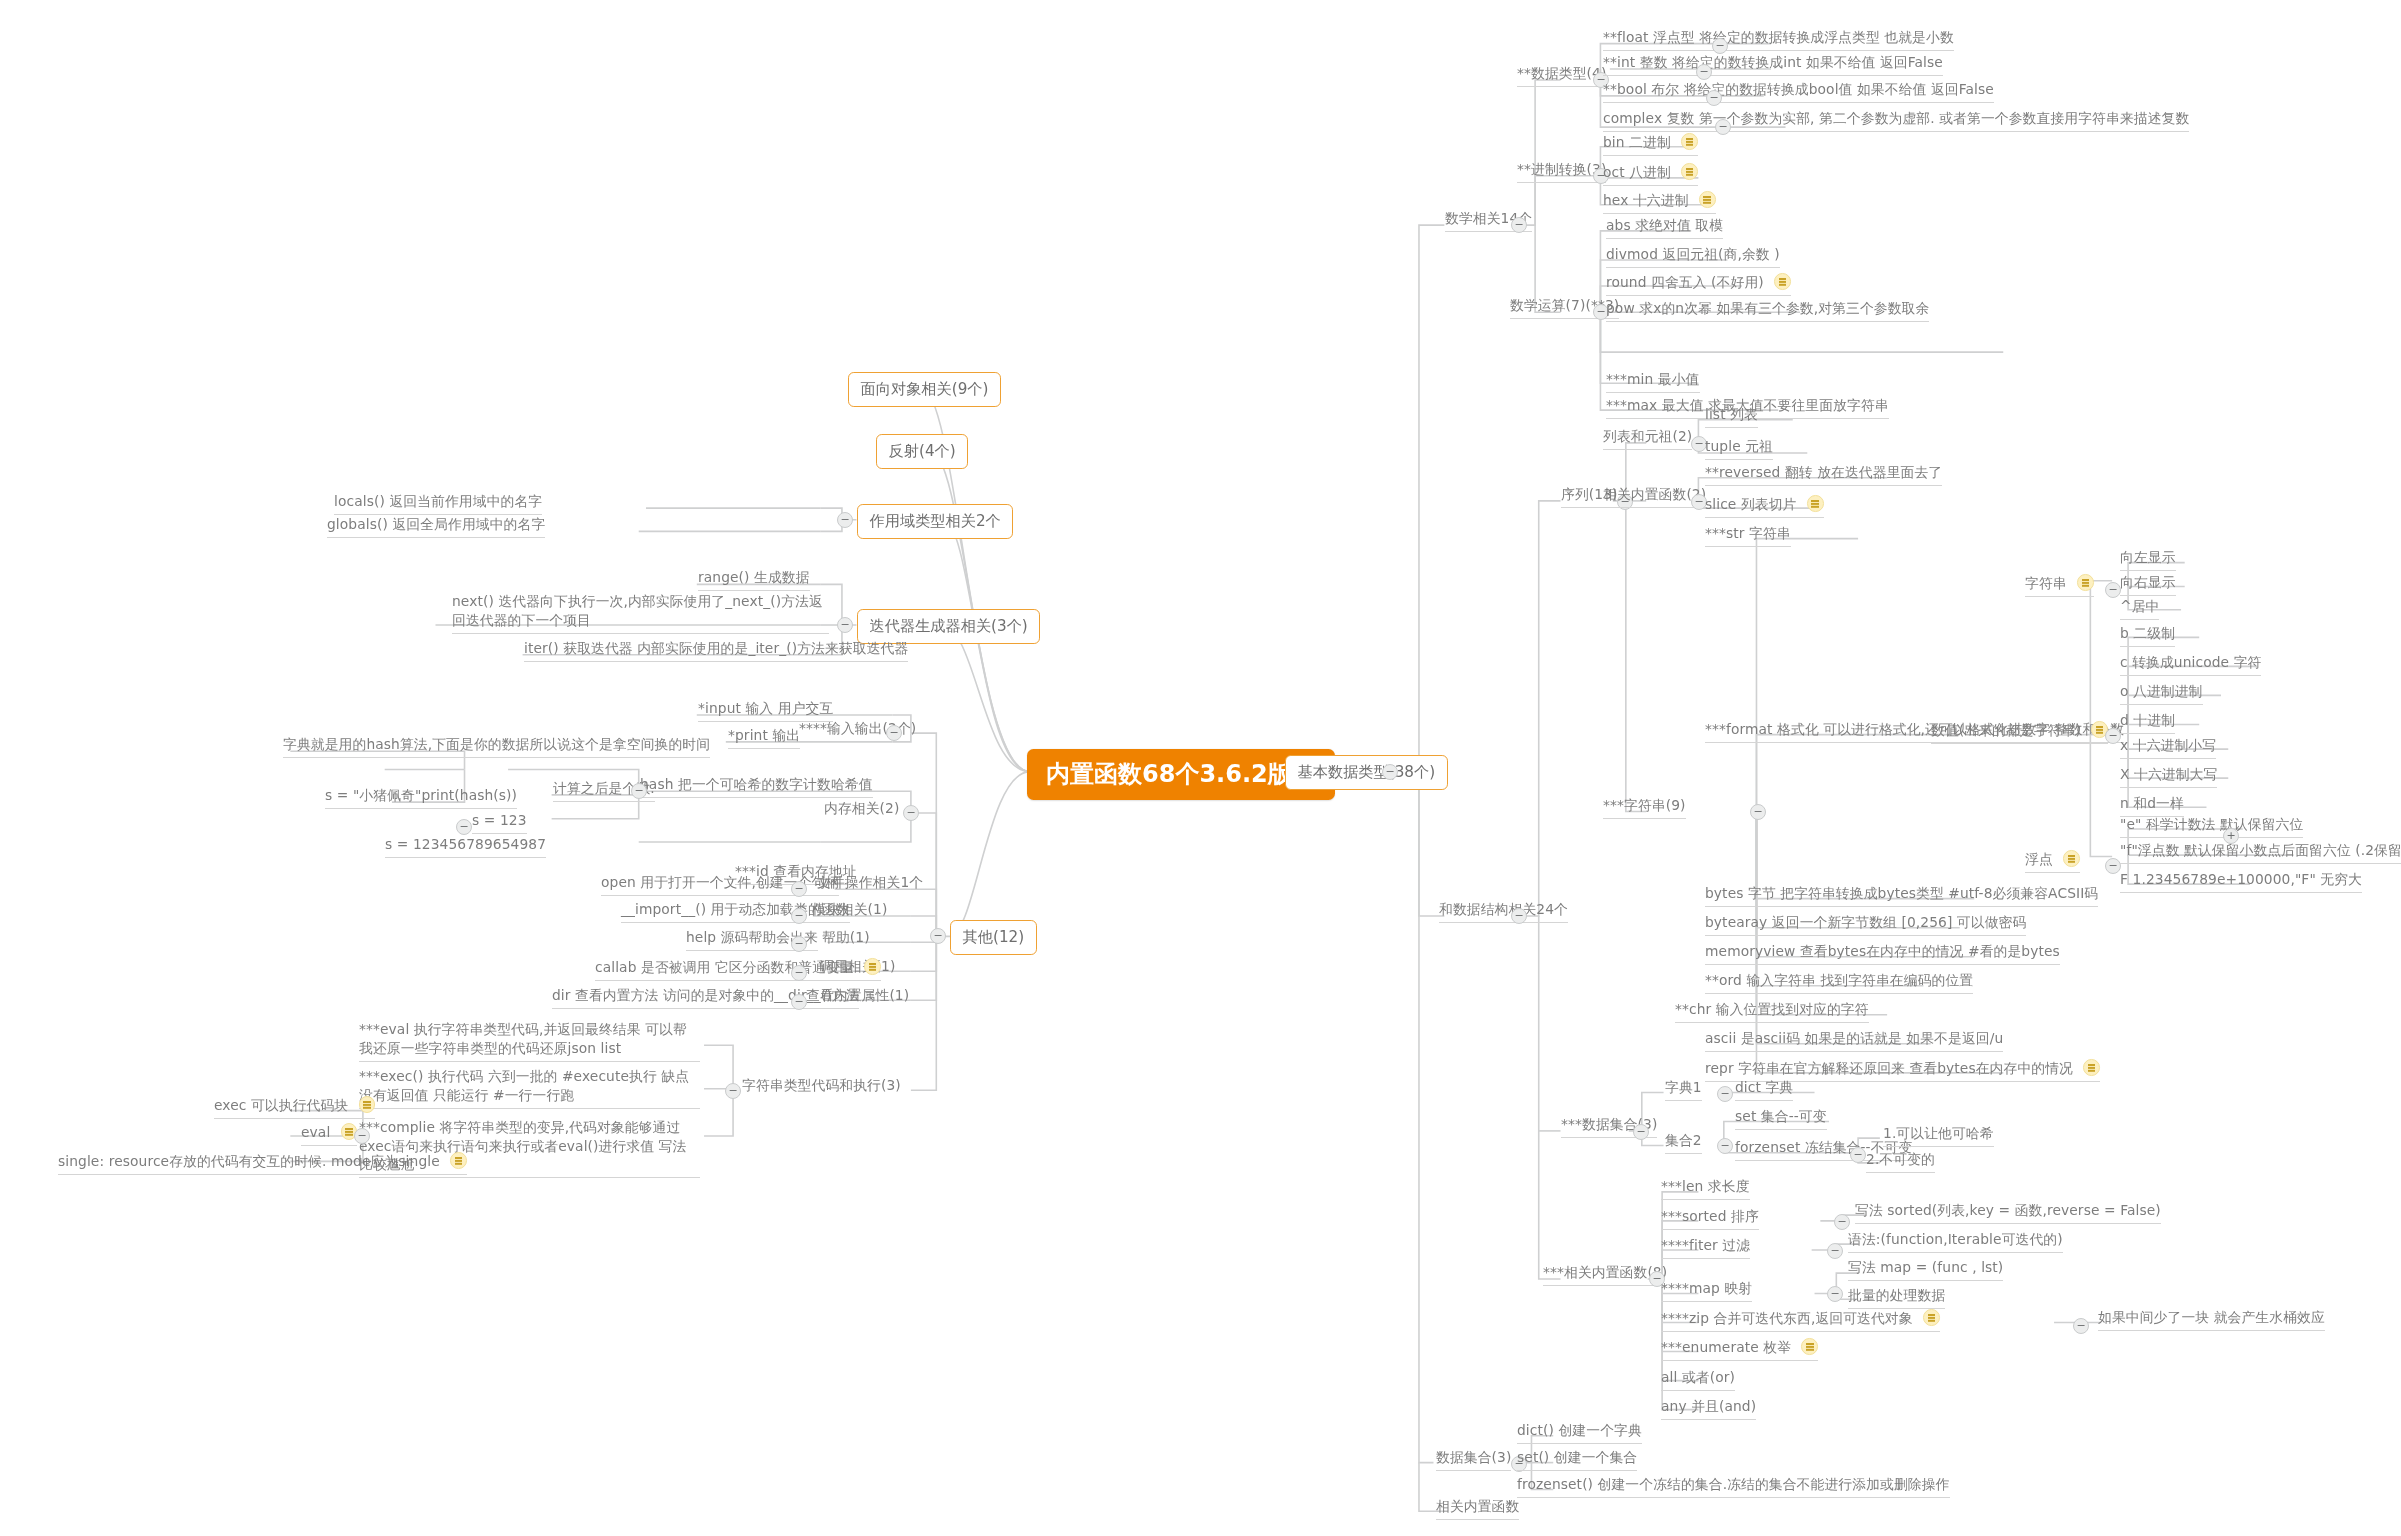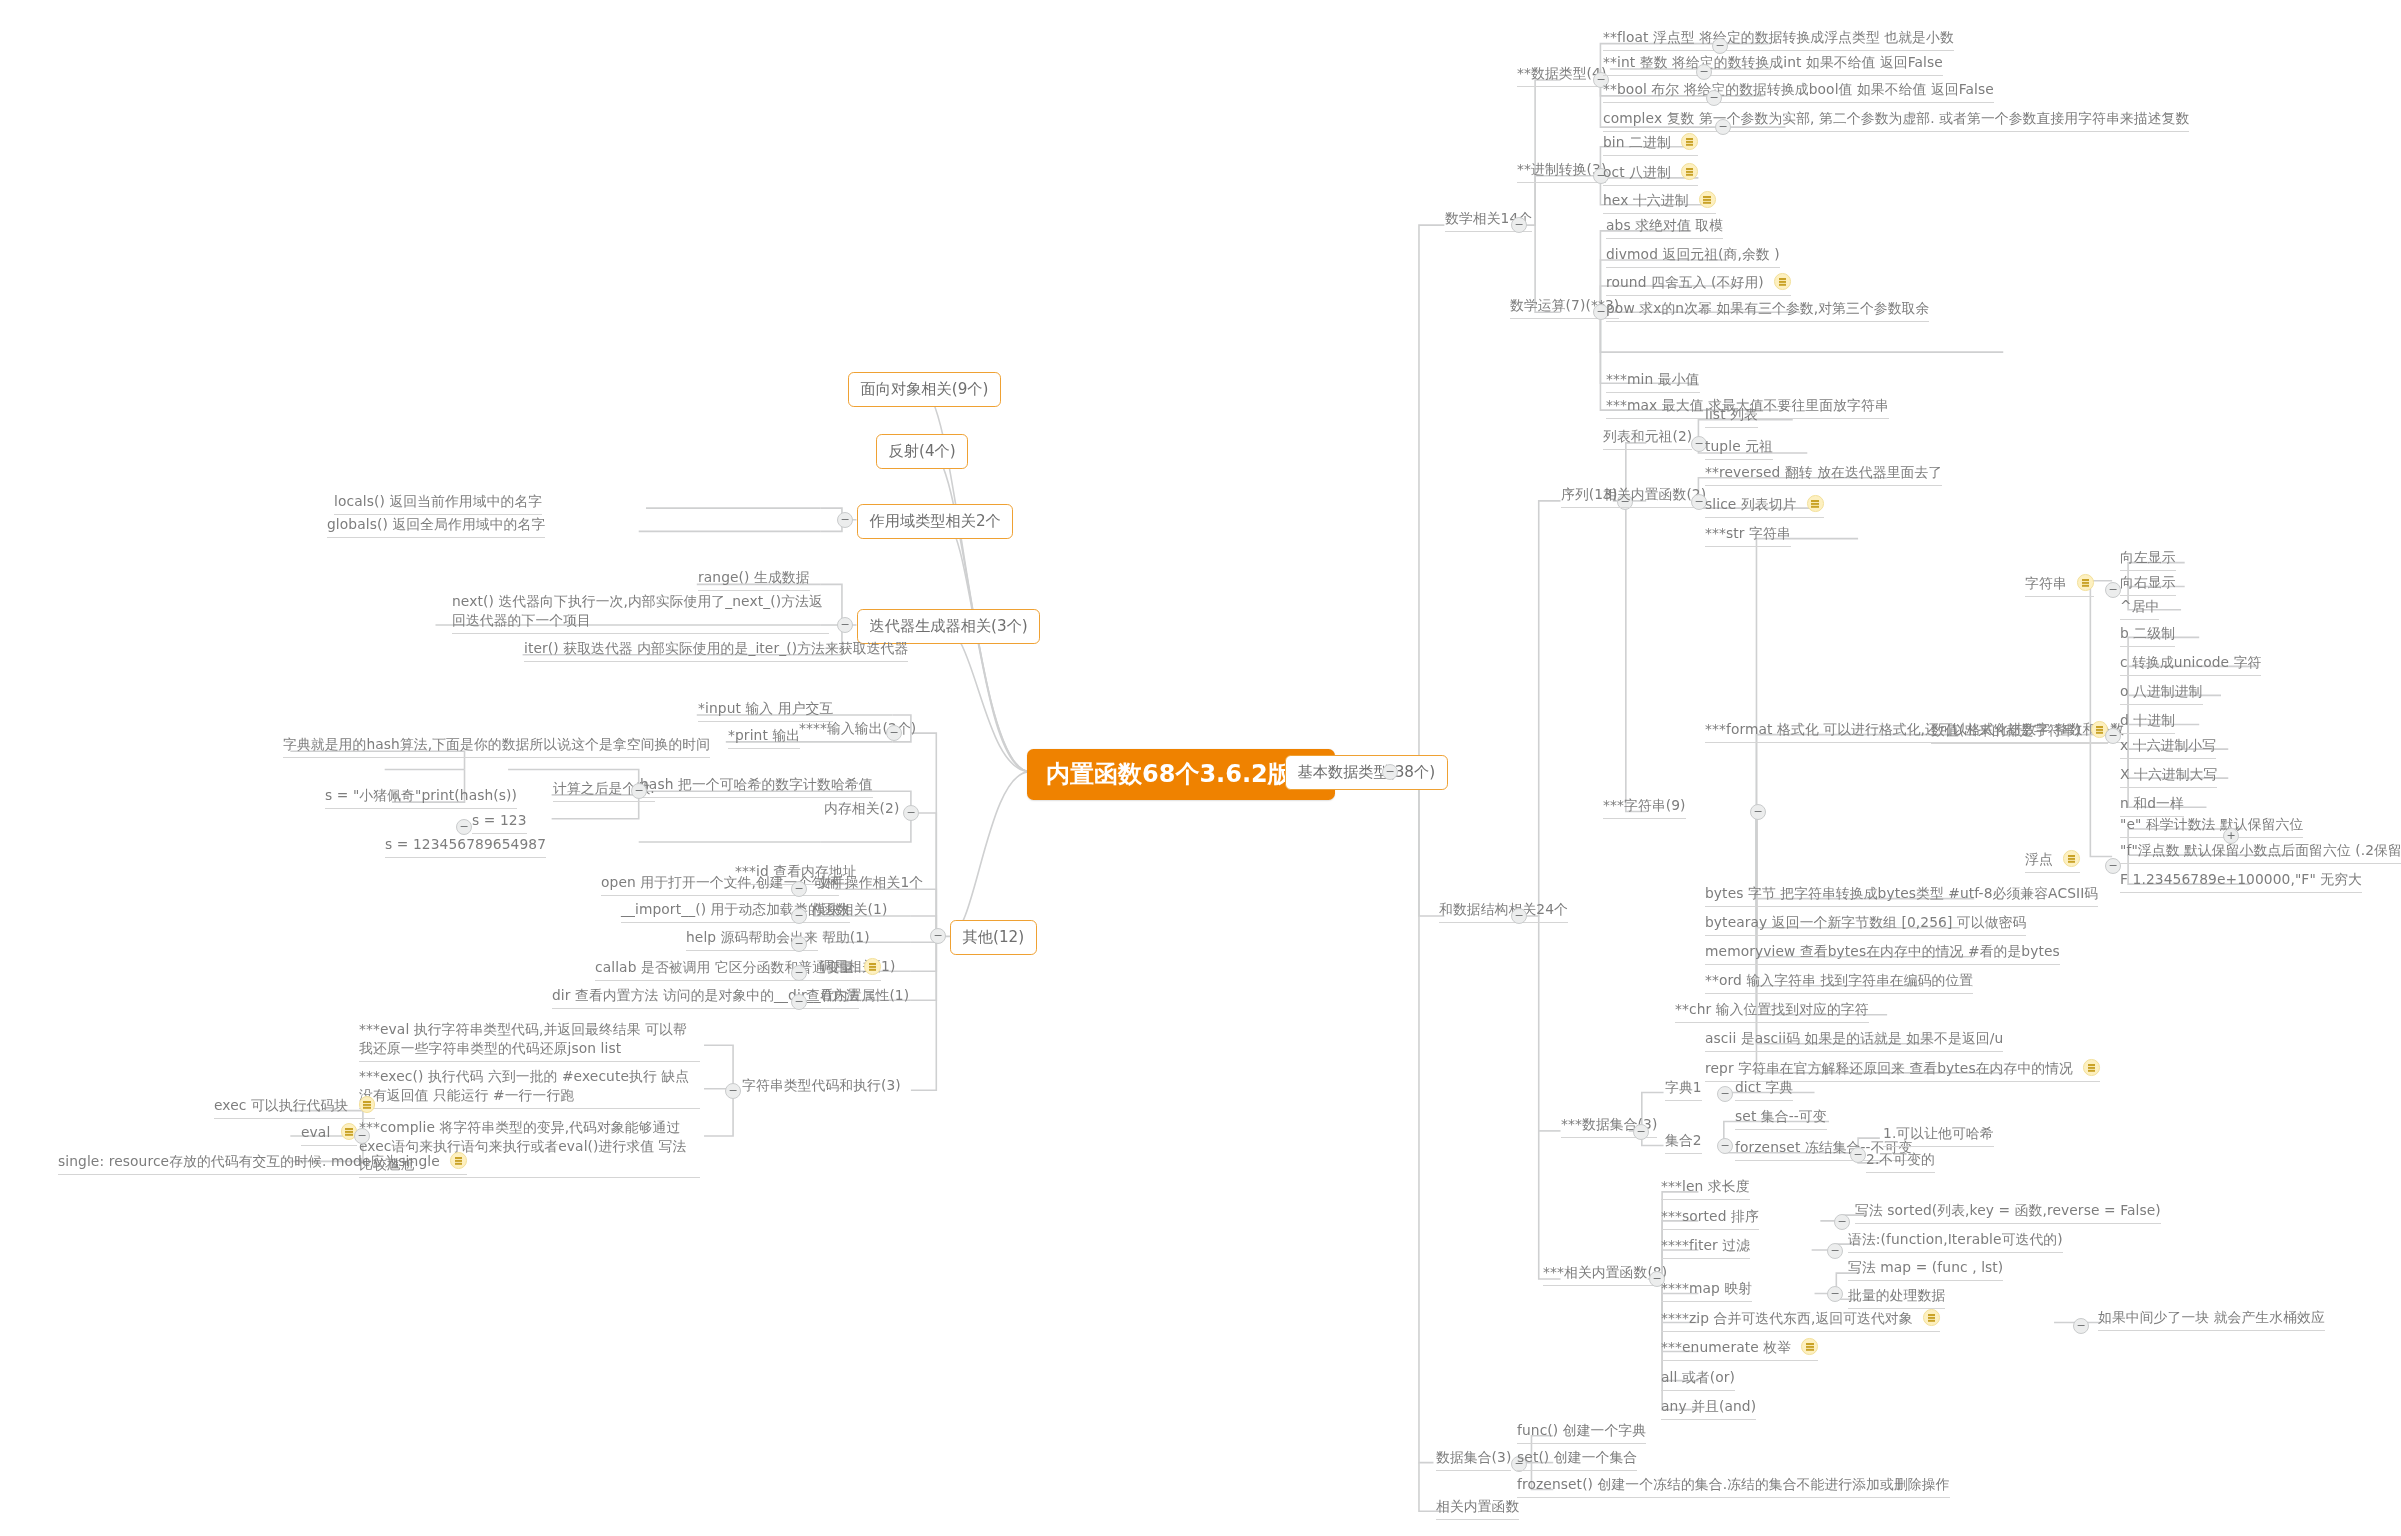--- a/index.html
+++ b/index.html
@@ -559,19 +559,19 @@
   <span class="txt">***enumerate 枚举</span>
   <span class="note"><i></i></span>
 </div>
 <div class="node ul" style="left:1661px;top:1368px;">all 或者(or)</div>
 <div class="node ul" style="left:1661px;top:1397px;">any 并且(and)</div>
 
 <div class="node ul" style="left:1436px;top:1448px;">数据集合(3)</div>
 <div class="tog" style="left:1511px;top:1456px;">
       <span>−</span>
     </div>
-<div class="node ul" style="left:1517px;top:1421px;">func() 创建一个字典</div>
+<div class="node ul" style="left:1517px;top:1421px;">dict() 创建一个字典</div>
 <div class="node ul" style="left:1517px;top:1448px;">set() 创建一个集合</div>
 <div class="node ul" style="left:1517px;top:1475px;">frozenset()  创建一个冻结的集合.冻结的集合不能进行添加或删除操作</div>
 <div class="node ul" style="left:1436px;top:1497px;">相关内置函数</div>
 
 </div>
 
 
 </body></html>

